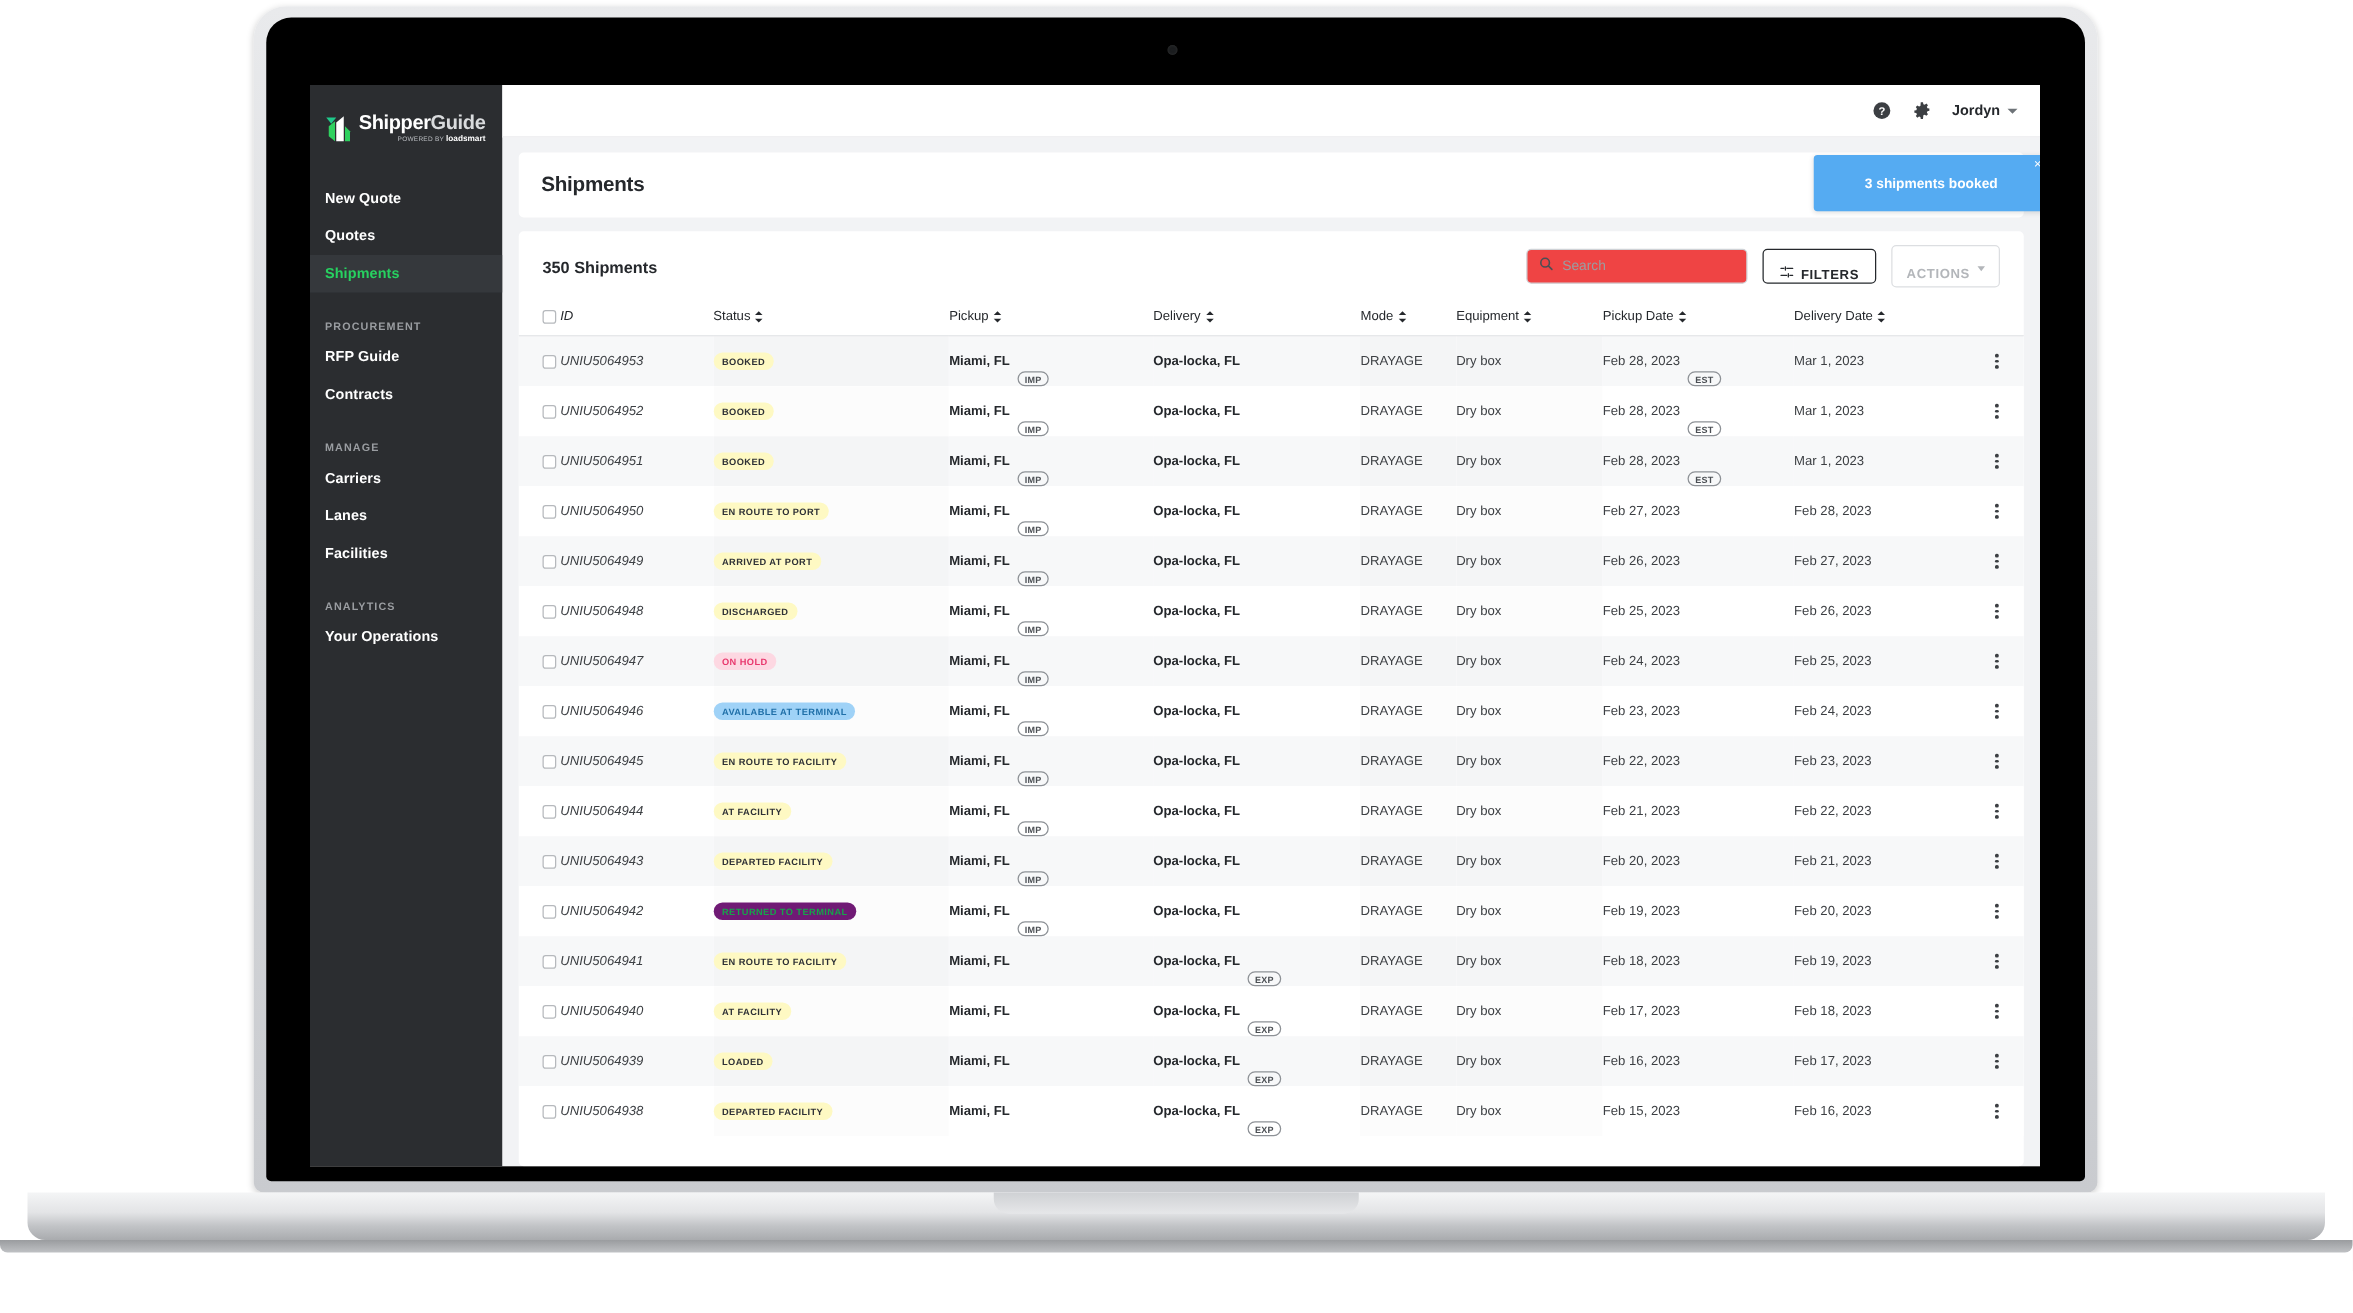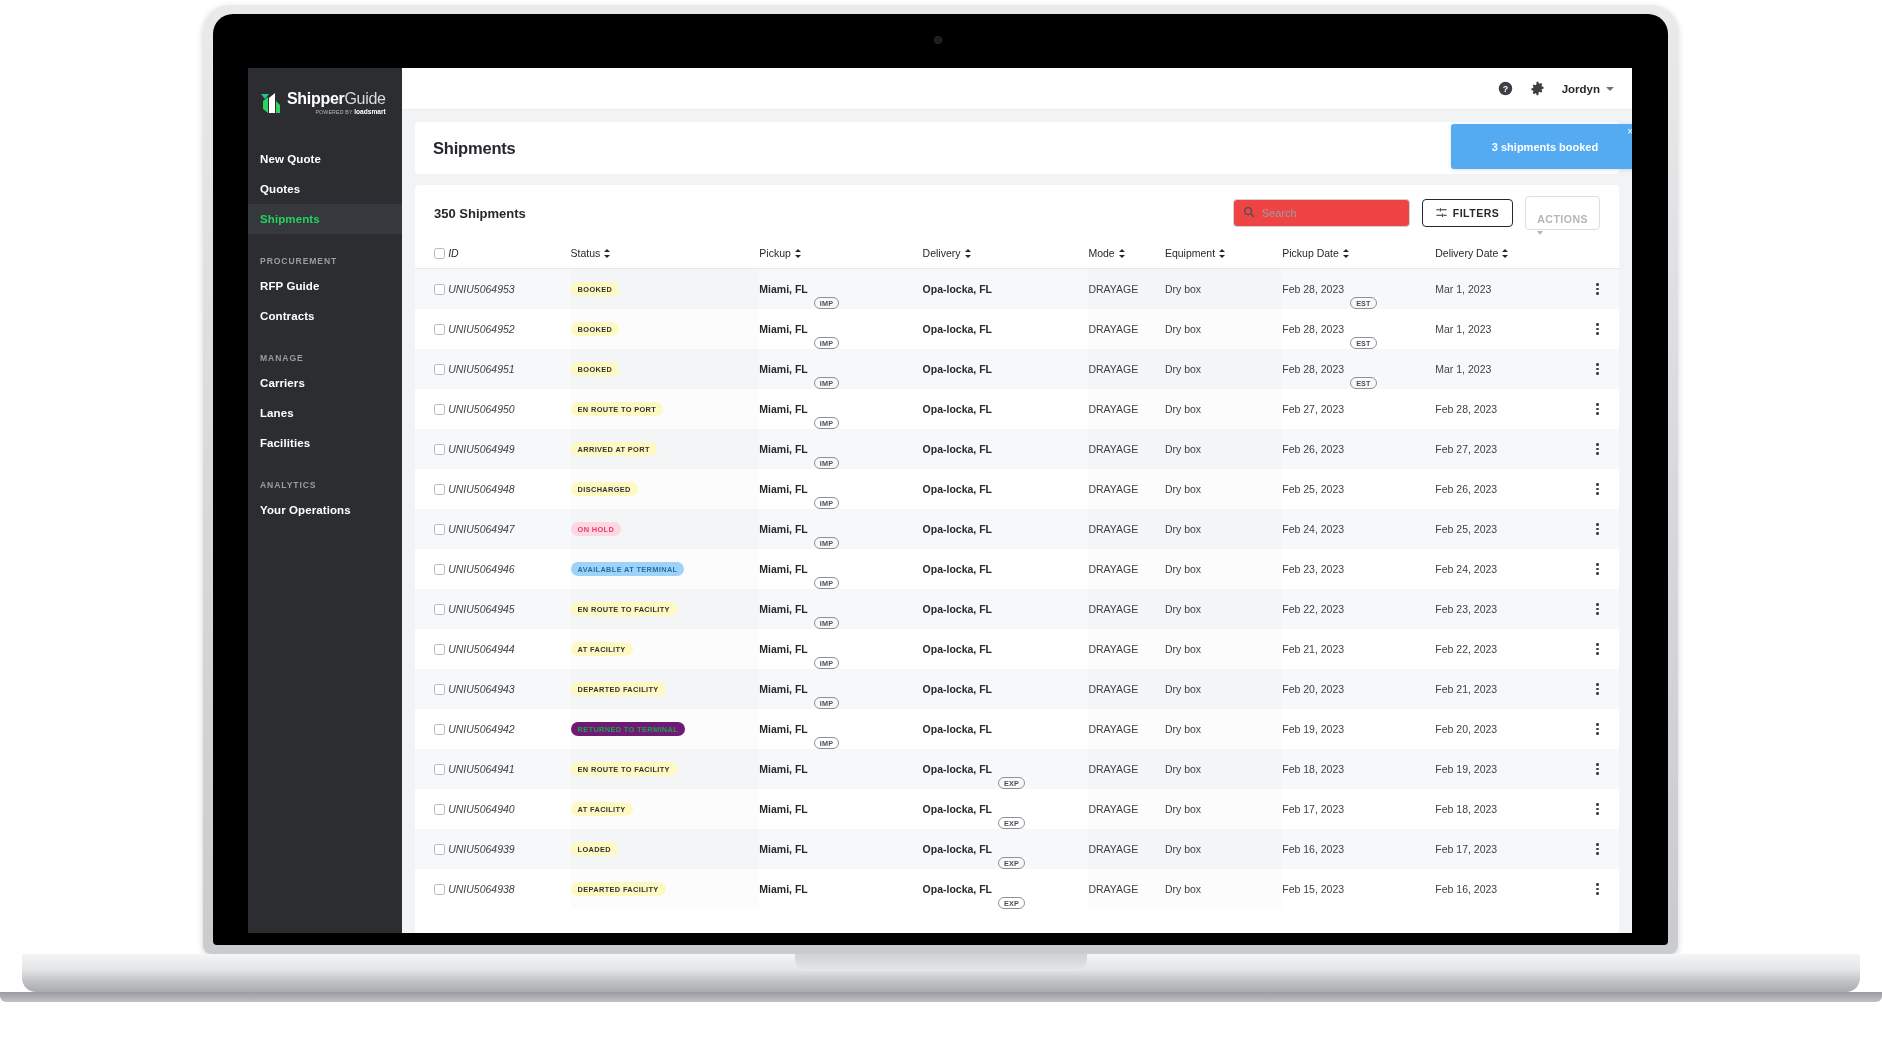--- a/index.html
+++ b/index.html
@@ -64,21 +64,21 @@
   #sidebar {
     width: 154px; height: 100%;
     background: #2b2d30;
     flex: 0 0 154px;
     padding-top: 14px;
   }
   .brand { padding: 8px 0 0 12px; display: flex; align-items: flex-start; }
   .brand-mark { width: 22px; height: 24px; position: relative; flex: 0 0 22px; margin-top: 2px; }
   .brand-text { margin-left: 5px; }
   .brand-name { font-size: 16px; font-weight: 700; color: #ffffff; letter-spacing: -.3px; line-height: 17px; }
-  .brand-name span.light { font-weight: 400; color: #d9dbdd; }
+  .brand-name span.light { font-weight: 700; color: #d9dbdd; }
   .brand-sub { font-size: 5.2px; color: #b9bcc0; letter-spacing: .2px; text-align: right; margin-top: 1px; }
   .brand-sub b { color:#ffffff; font-size:6.6px; letter-spacing:0; }
 
   .nav-list { margin-top: 28px; }
   .nav-item {
     display: block; padding: 9px 0 9px 12px;
     font-size: 11.5px; font-weight: 700; color: #ffffff;
     cursor: pointer; letter-spacing: .1px;
   }
   .nav-item.active { color: #27d160; background: #35383c; }
@@ -111,21 +111,21 @@
     display: flex; align-items: center; justify-content: space-between;
     padding: 0 18px;
     position: relative;
   }
   #page-title { font-size: 16.5px; font-weight: 700; color: #25282c; letter-spacing: -.2px; }
   .outline-btn {
     border: 1px solid #25282c; background: #ffffff; border-radius: 4px;
     height: 28px; padding: 0 13px;
     font-size: 10.5px; font-weight: 700; color: #25282c;
     letter-spacing: .5px; cursor: pointer;
-    display: flex; align-items: center; gap: 6px;
+    display: flex; align-items: flex-end; gap: 6px;
     font-family: "Liberation Sans", sans-serif;
   }
 
   
   #toast {
     position: absolute; right: -20px; top: 2px;
     width: 188px; height: 45px;
     background: #55abf2; border-radius: 3px;
     display: flex; align-items: center; justify-content: center;
     box-shadow: 0 1px 4px rgba(0,0,0,.12);
@@ -166,21 +166,20 @@
   }
   #search-input::placeholder { color: #9a9da1; }
   #filters-btn { }
   #actions-btn {
     border: 1px solid #dcdee1; background: #ffffff; border-radius: 4px;
     height: 28px; padding: 16px 11px;
     font-size: 10.5px; font-weight: 700; color: #b3b6ba;
     letter-spacing: .5px; cursor: pointer;
     display: flex; align-items: flex-start; gap: 6px;
     font-family: "Liberation Sans", sans-serif;
-    flex-direction: column;
   }
   .caret-sm { width: 0; height: 0; border-left: 3.5px solid transparent; border-right: 3.5px solid transparent; border-top: 4px solid currentColor; }
 
   
   #ship-table { width: 100%; border-collapse: collapse; table-layout: fixed; }
   #ship-table th {
     font-size: 10.5px; font-weight: 400; color: #25282c;
     text-align: left; padding: 6px 0 9px 0;
     border-bottom: 1px solid #e6e8ea;
     white-space: nowrap;

